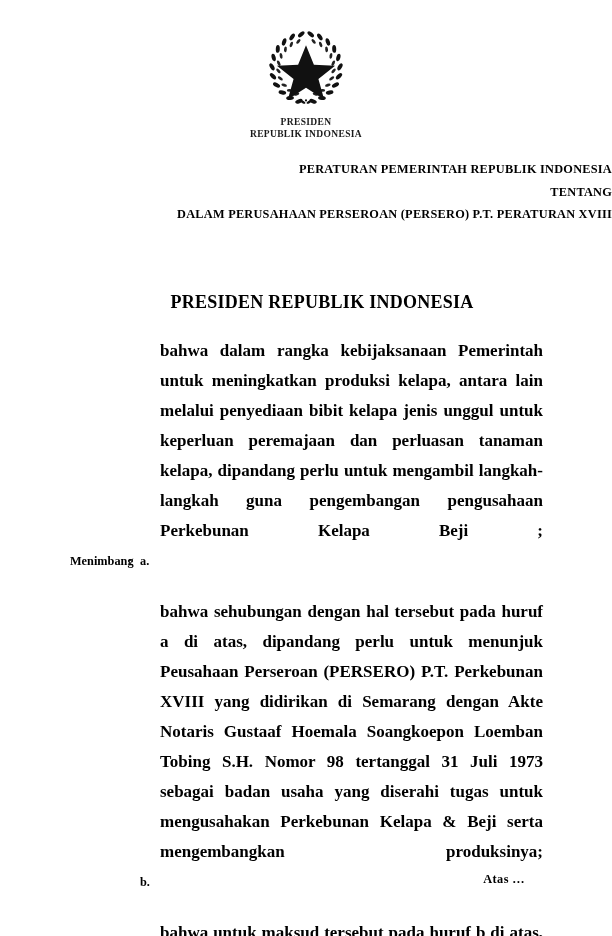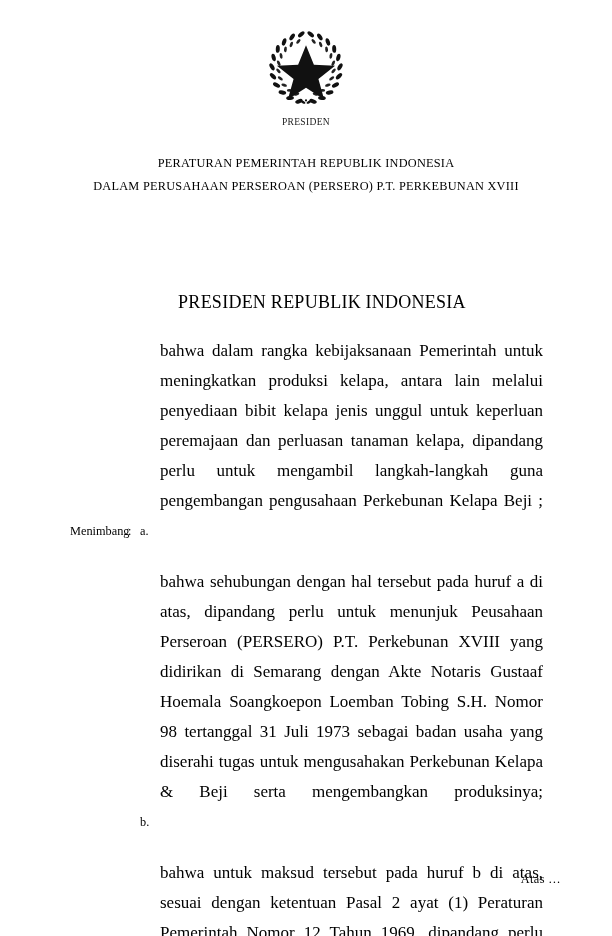--- a/index.html
+++ b/index.html
@@ -15,20 +15,21 @@
     color: #000000;
     position: relative;
     overflow: hidden;
   }
 
   .page {
     position: relative;
     width: 612px;
     height: 708px;
     padding: 0;
+    font-weight: bold;
   }
 
   
   .emblem-block {
     position: absolute;
     top: 26px;
     left: 0;
     width: 612px;
     text-align: center;
   }
@@ -43,24 +44,24 @@
     margin-top: 3px;
     font-size: 9.5px;
     line-height: 11.5px;
     letter-spacing: 0.35px;
     color: #1a1a1a;
   }
 
   
   .title-block {
     position: absolute;
-    top: 152px;
+    top: 158px;
     left: 0;
     width: 612px;
-    text-align: center;
+    text-align: right;
   }
 
   .title-line {
     font-size: 12.3px;
     line-height: 22.6px;
     letter-spacing: 0.25px;
     white-space: nowrap;
   }
 
   
@@ -133,21 +134,21 @@
     display: inline-block;
     width: 100%;
   }
 
   
   .footer {
     position: absolute;
     top: 872px;
     left: 0;
     width: 612px;
-    padding-right: 51px;
+    padding-right: 87px;
     text-align: right;
     font-size: 12.3px;
     letter-spacing: 0.4px;
   }
 </style>
 </head>
 <body>
 
 <div class="page">
 
@@ -294,26 +295,28 @@
           <ellipse cx="46.5" cy="90.5" rx="3.1" ry="1.5" transform="rotate(28 46.5 90.5)"></ellipse>
           <ellipse cx="53.5" cy="90.5" rx="3.1" ry="1.5" transform="rotate(-28 53.5 90.5)"></ellipse>
           <circle cx="50" cy="88.6" r="1.3"></circle>
         </g>
 
         <polygon points="50,23 59.4,46.2 84.6,47.4 64.8,63.1 71.6,87.4 50,73.6 28.4,87.4 35.2,63.1 15.4,47.4 40.6,46.2"></polygon>
       </g>
     </svg>
     <div class="emblem-caption">
       <div>PRESIDEN</div>
+      <div>REPUBLIK INDONESIA</div>
     </div>
   </div>
 
   <div class="title-block">
     <div class="title-line">PERATURAN PEMERINTAH REPUBLIK INDONESIA</div>
-    <div class="title-line">DALAM PERUSAHAAN PERSEROAN (PERSERO) P.T. PERKEBUNAN XVIII</div>
+    <div class="title-line">TENTANG</div>
+    <div class="title-line">DALAM PERUSAHAAN PERSEROAN (PERSERO) P.T. PERATURAN XVIII</div>
   </div>
 
   <div class="authority">PRESIDEN REPUBLIK INDONESIA</div>
 
   <div class="sections">
 
     <div class="section menimbang">
 
       <div class="clause">
         <div class="lbl">Menimbang</div>

